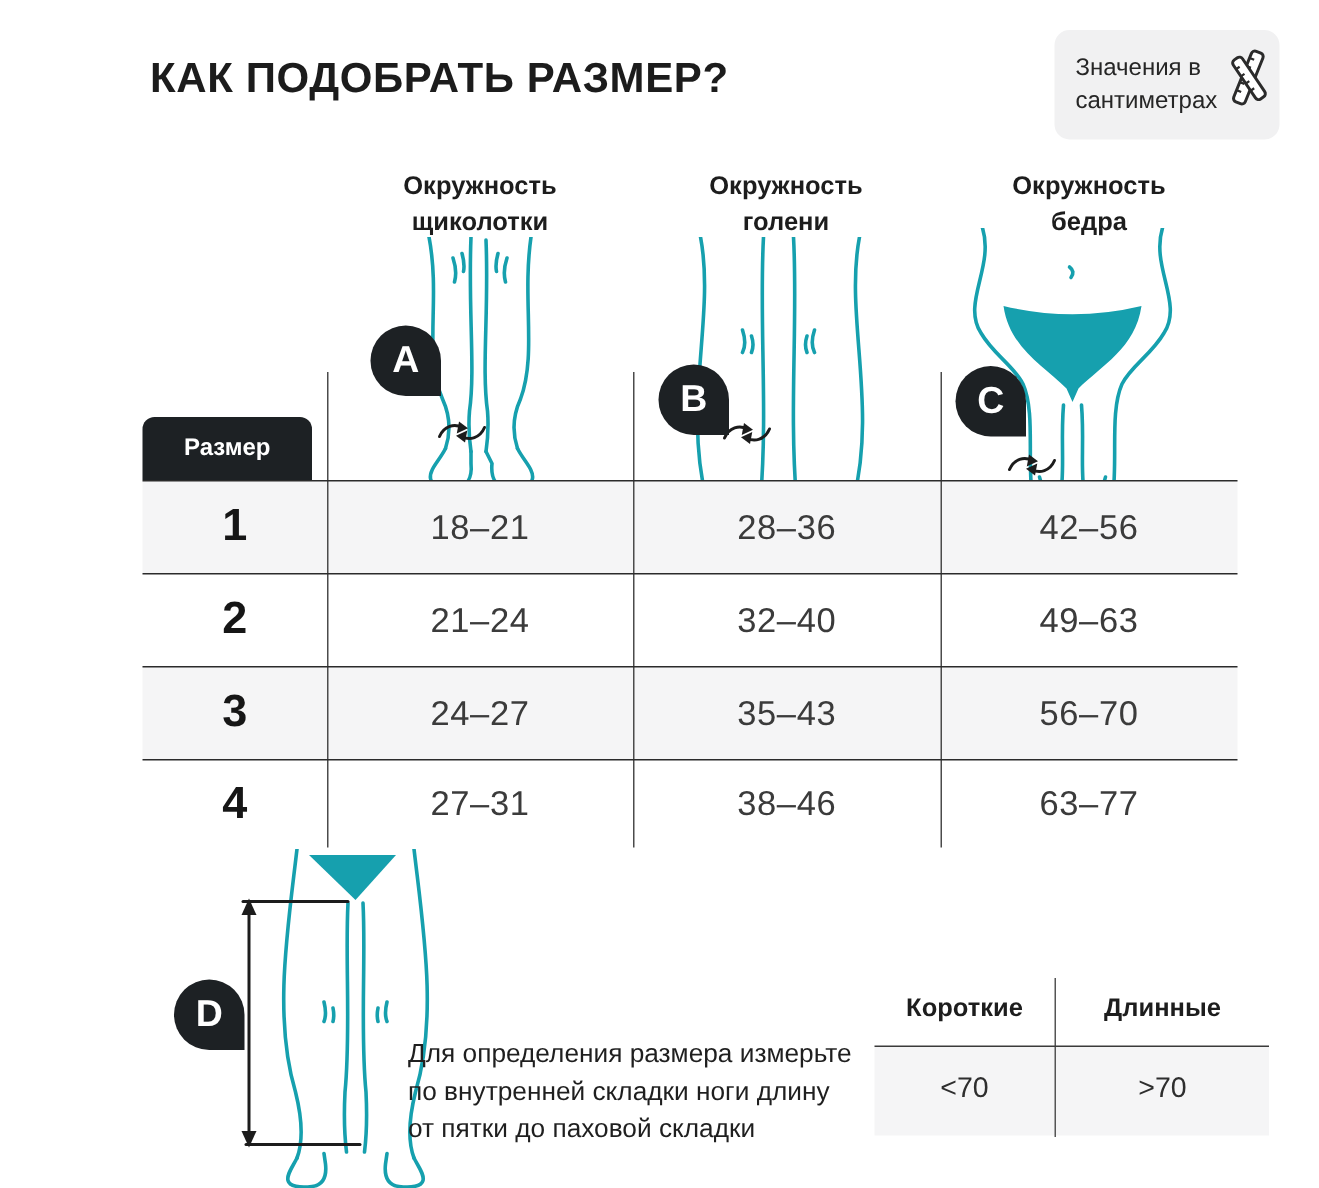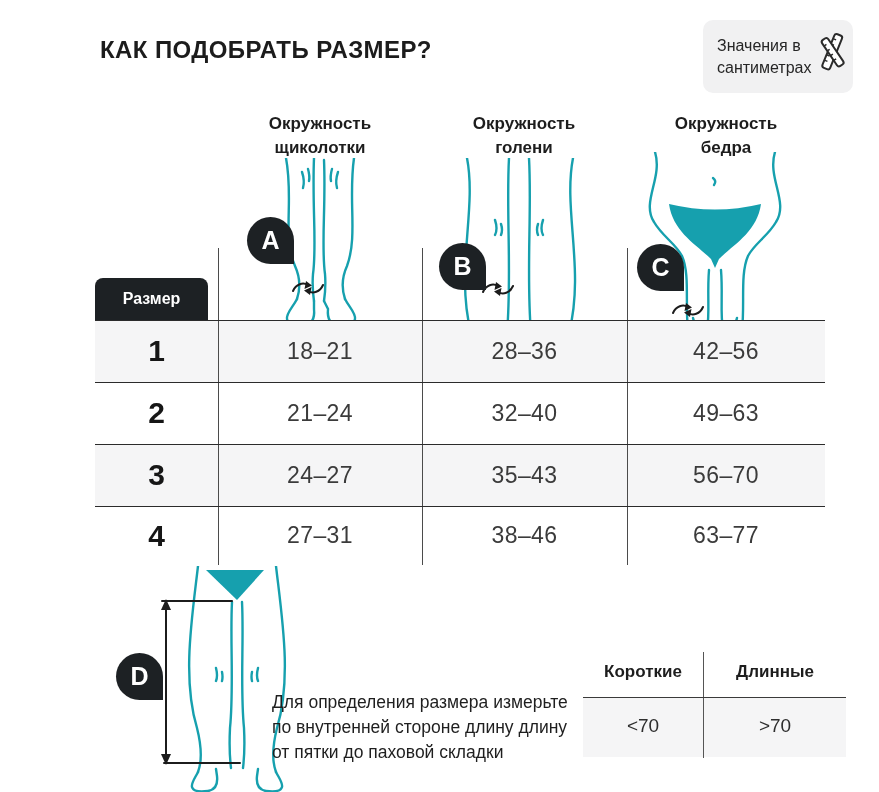--- a/index.html
+++ b/index.html
@@ -1,20 +1,20 @@
 <!DOCTYPE html>
 <html><head>
 <meta charset="utf-8">
 <style>
   html,body{margin:0;padding:0;background:#fff;}
   body{font-family:"Liberation Sans", sans-serif;color:#1f1f1f;}
   .page{position:relative;width:879px;height:792px;background:#ffffff;overflow:hidden;}
   .abs{position:absolute;}
 
-  .title{left:100px;top:36px;font-size:24px;font-weight:800;letter-spacing:.4px;color:#1c1c1c;}
+  .title{left:100px;top:36px;font-size:28px;font-weight:800;letter-spacing:.4px;color:#1c1c1c;}
 
   .units-badge{left:703px;top:20px;width:150px;height:73px;background:#f1f1f2;border-radius:10px;
     display:flex;align-items:center;padding:0 24px 0 14px;box-sizing:border-box;}
   .units-badge .txt{font-size:16px;line-height:1.35;color:#262626;}
   .units-badge svg{flex:0 0 auto;margin-left:2px;margin-top:-10px;}
 
   .col-header{top:112px;width:200px;text-align:center;font-size:17px;font-weight:700;line-height:1.4;color:#1d1d1d;}
 
   .letter-badge{width:47px;height:47px;background:#1d2124;color:#fff;border-radius:50% 50% 0 50%;
     display:flex;align-items:center;justify-content:center;font-size:25px;font-weight:700;z-index:5;}
@@ -192,21 +192,21 @@
     <path class="ink-fill" d="M14,7 L9,18 L19,18 Z"></path>
     <path class="ink-fill" d="M14,173 L9,162 L19,162 Z"></path>
   </svg>
 
   <div class="abs letter-badge" style="left:116px;top:653px;">
     <span>D</span>
     </div>
 
   <div class="abs bottom-par">
     <div>Для определения размера измерьте</div>
-    <div>по внутренней стороне длину длину</div>
+    <div>по внутренней складки ноги длину</div>
     <div>от пятки до паховой складки</div>
   </div>
 
   <div class="abs mini-gray"></div>
   <div class="abs mini-h" style="left:583px;width:120px;">Короткие</div>
   <div class="abs mini-h" style="left:704px;width:142px;">Длинные</div>
   <div class="abs mini-vline"></div>
   <div class="abs mini-hline"></div>
   <div class="abs mini-v" style="left:583px;width:120px;">&lt;70</div>
   <div class="abs mini-v" style="left:704px;width:142px;">&gt;70</div>

